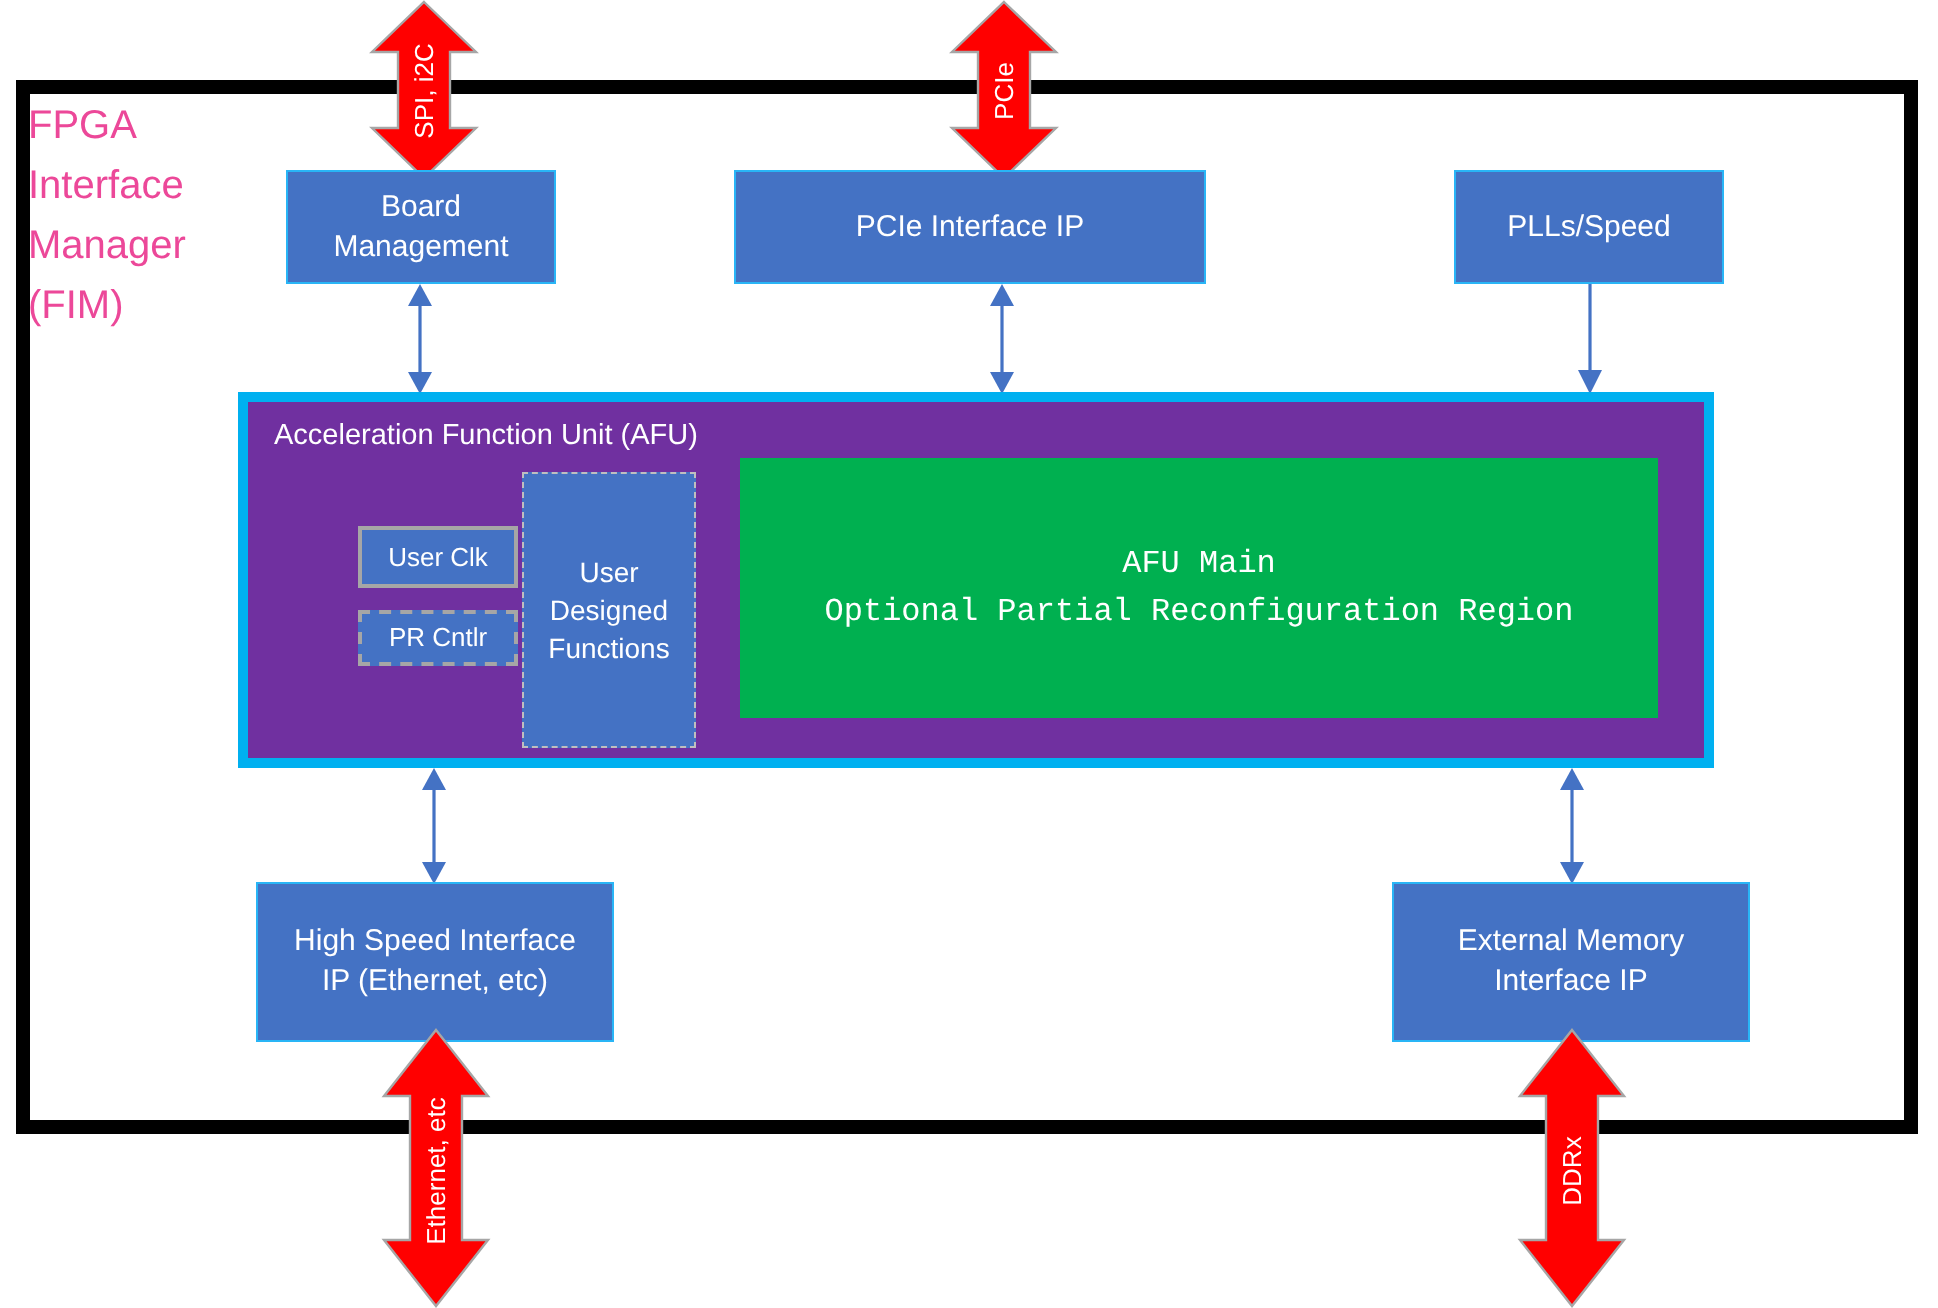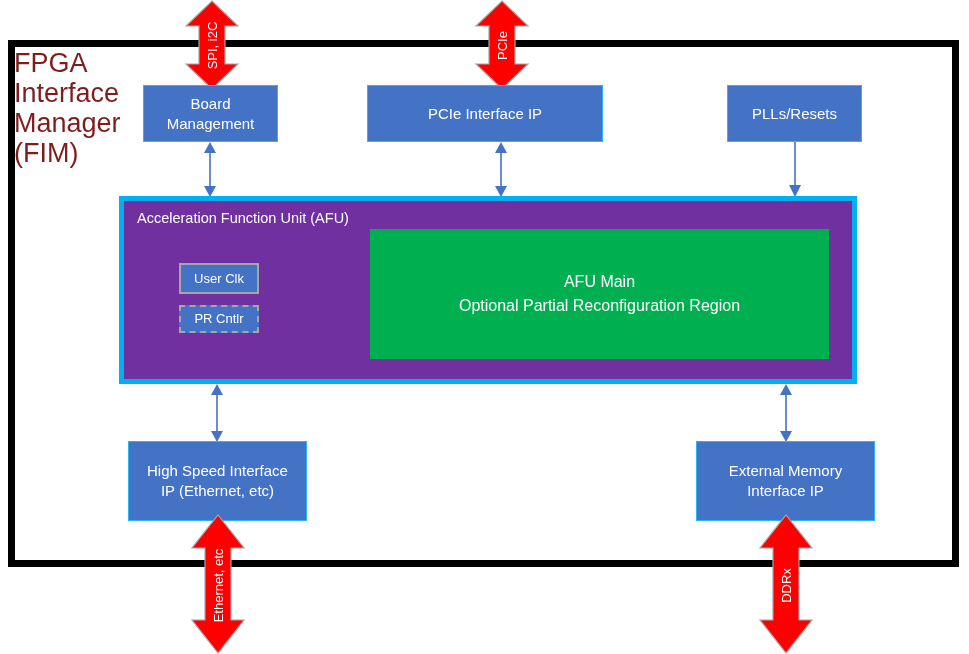--- a/index.html
+++ b/index.html
@@ -21,22 +21,22 @@
     left:8px; top:40px;
     width:951px; height:527px;
     border:7px solid #000000;
     box-sizing:border-box;
     background:transparent;
   }
   .fim-label{
     position:absolute;
     left:14px; top:48px;
     width:130px;
-    color:#7f1d1d;
-    font-size:27px;
+    color:#ec4899;
+    font-size:20px;
     line-height:30px;
     letter-spacing:0px;
     white-space:pre-line;
   }
 
   
   .blue-box{
     position:absolute;
     background:#4472C4;
     border:1.5px solid #29B5F6;
@@ -119,20 +119,21 @@
     background:#00B050;
     box-sizing:border-box;
     display:flex;
     align-items:center;
     justify-content:center;
     text-align:center;
     color:#ffffff;
     font-size:16px;
     line-height:24px;
     white-space:pre-line;
+    font-family:Liberation Mono, monospace;
   }
 
   
   .conn{ position:absolute; }
 
   
   .red-arrow{ position:absolute; }
   .red-arrow-label{
     position:absolute;
     color:#ffffff;
@@ -168,21 +169,21 @@
       <polygon points="28,1 54,26 41,26 41,64 54,64 28,89 2,64 15,64 15,26 2,26" fill="#FF0000" stroke="#A6A6A6" stroke-width="1.2"></polygon>
     </svg>
   </div>
   <div class="red-arrow-label" style="left:472px;top:38px;width:60px;">PCIe</div>
 
   <div class="blue-box" style="left:143px;top:85px;width:135px;height:57px;">Board
 Management</div>
 
   <div class="blue-box" style="left:367px;top:85px;width:236px;height:57px;">PCIe Interface IP</div>
 
-  <div class="blue-box" style="left:727px;top:85px;width:135px;height:57px;">PLLs/Resets</div>
+  <div class="blue-box" style="left:727px;top:85px;width:135px;height:57px;">PLLs/Speed</div>
 
   <div class="conn" style="left:203px;top:142px;width:14px;height:55px;">
     <svg width="14" height="55" viewBox="0 0 14 55" xmlns="http://www.w3.org/2000/svg">
       <line x1="7" y1="8" x2="7" y2="47" stroke="#4472C4" stroke-width="1.6"></line>
       <polygon points="7,0 13,11 1,11" fill="#4472C4"></polygon>
       <polygon points="7,55 13,44 1,44" fill="#4472C4"></polygon>
     </svg>
   </div>
 
   <div class="conn" style="left:494px;top:142px;width:14px;height:55px;">
@@ -202,20 +203,23 @@
 
   <div class="afu-outer">
     <div class="afu-inner">
 
       <div class="afu-title">Acceleration Function Unit (AFU)</div>
 
       <div class="chip chip-solid" style="left:55px;top:62px;width:80px;height:31px;">User Clk</div>
 
       <div class="chip chip-dashed" style="left:55px;top:104px;width:80px;height:28px;">PR Cntlr</div>
 
+      <div class="udf-box" style="left:137px;top:35px;width:87px;height:138px;">User
+Designed
+Functions</div>
 
       <div class="green-box" style="left:246px;top:28px;width:459px;height:130px;">AFU Main
 Optional Partial Reconfiguration Region</div>
 
     </div>
   </div>
 
   <div class="conn" style="left:210px;top:384px;width:14px;height:58px;">
     <svg width="14" height="58" viewBox="0 0 14 58" xmlns="http://www.w3.org/2000/svg">
       <line x1="7" y1="8" x2="7" y2="50" stroke="#4472C4" stroke-width="1.6"></line>

